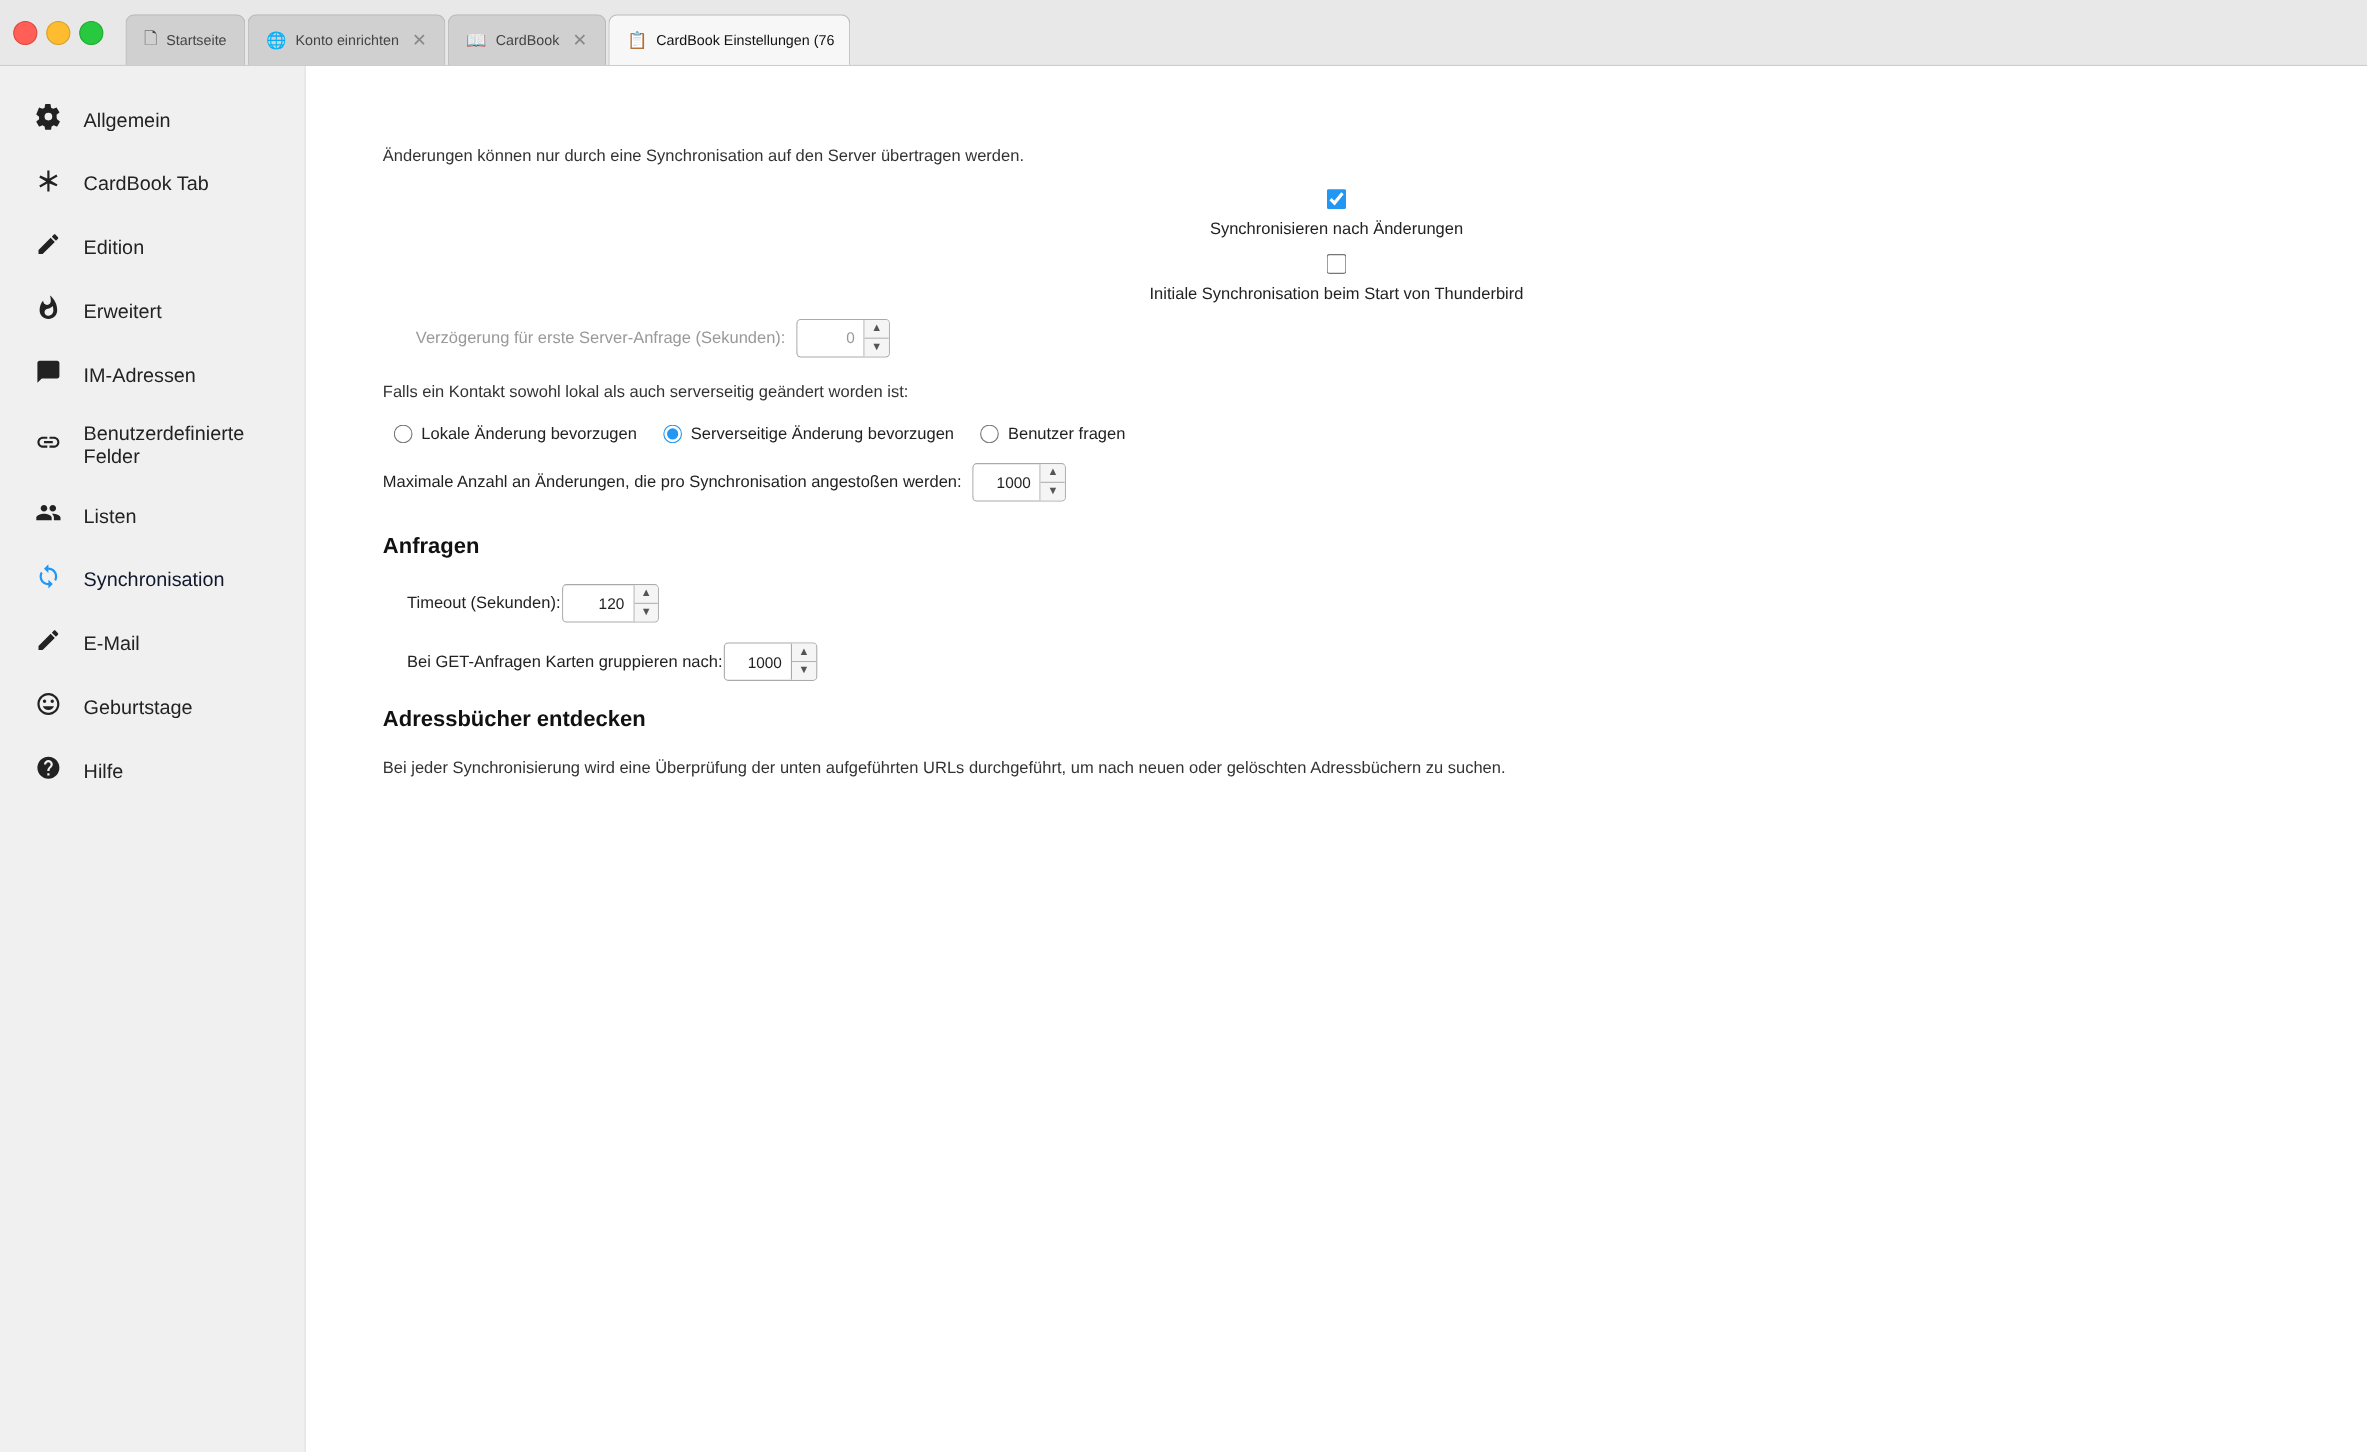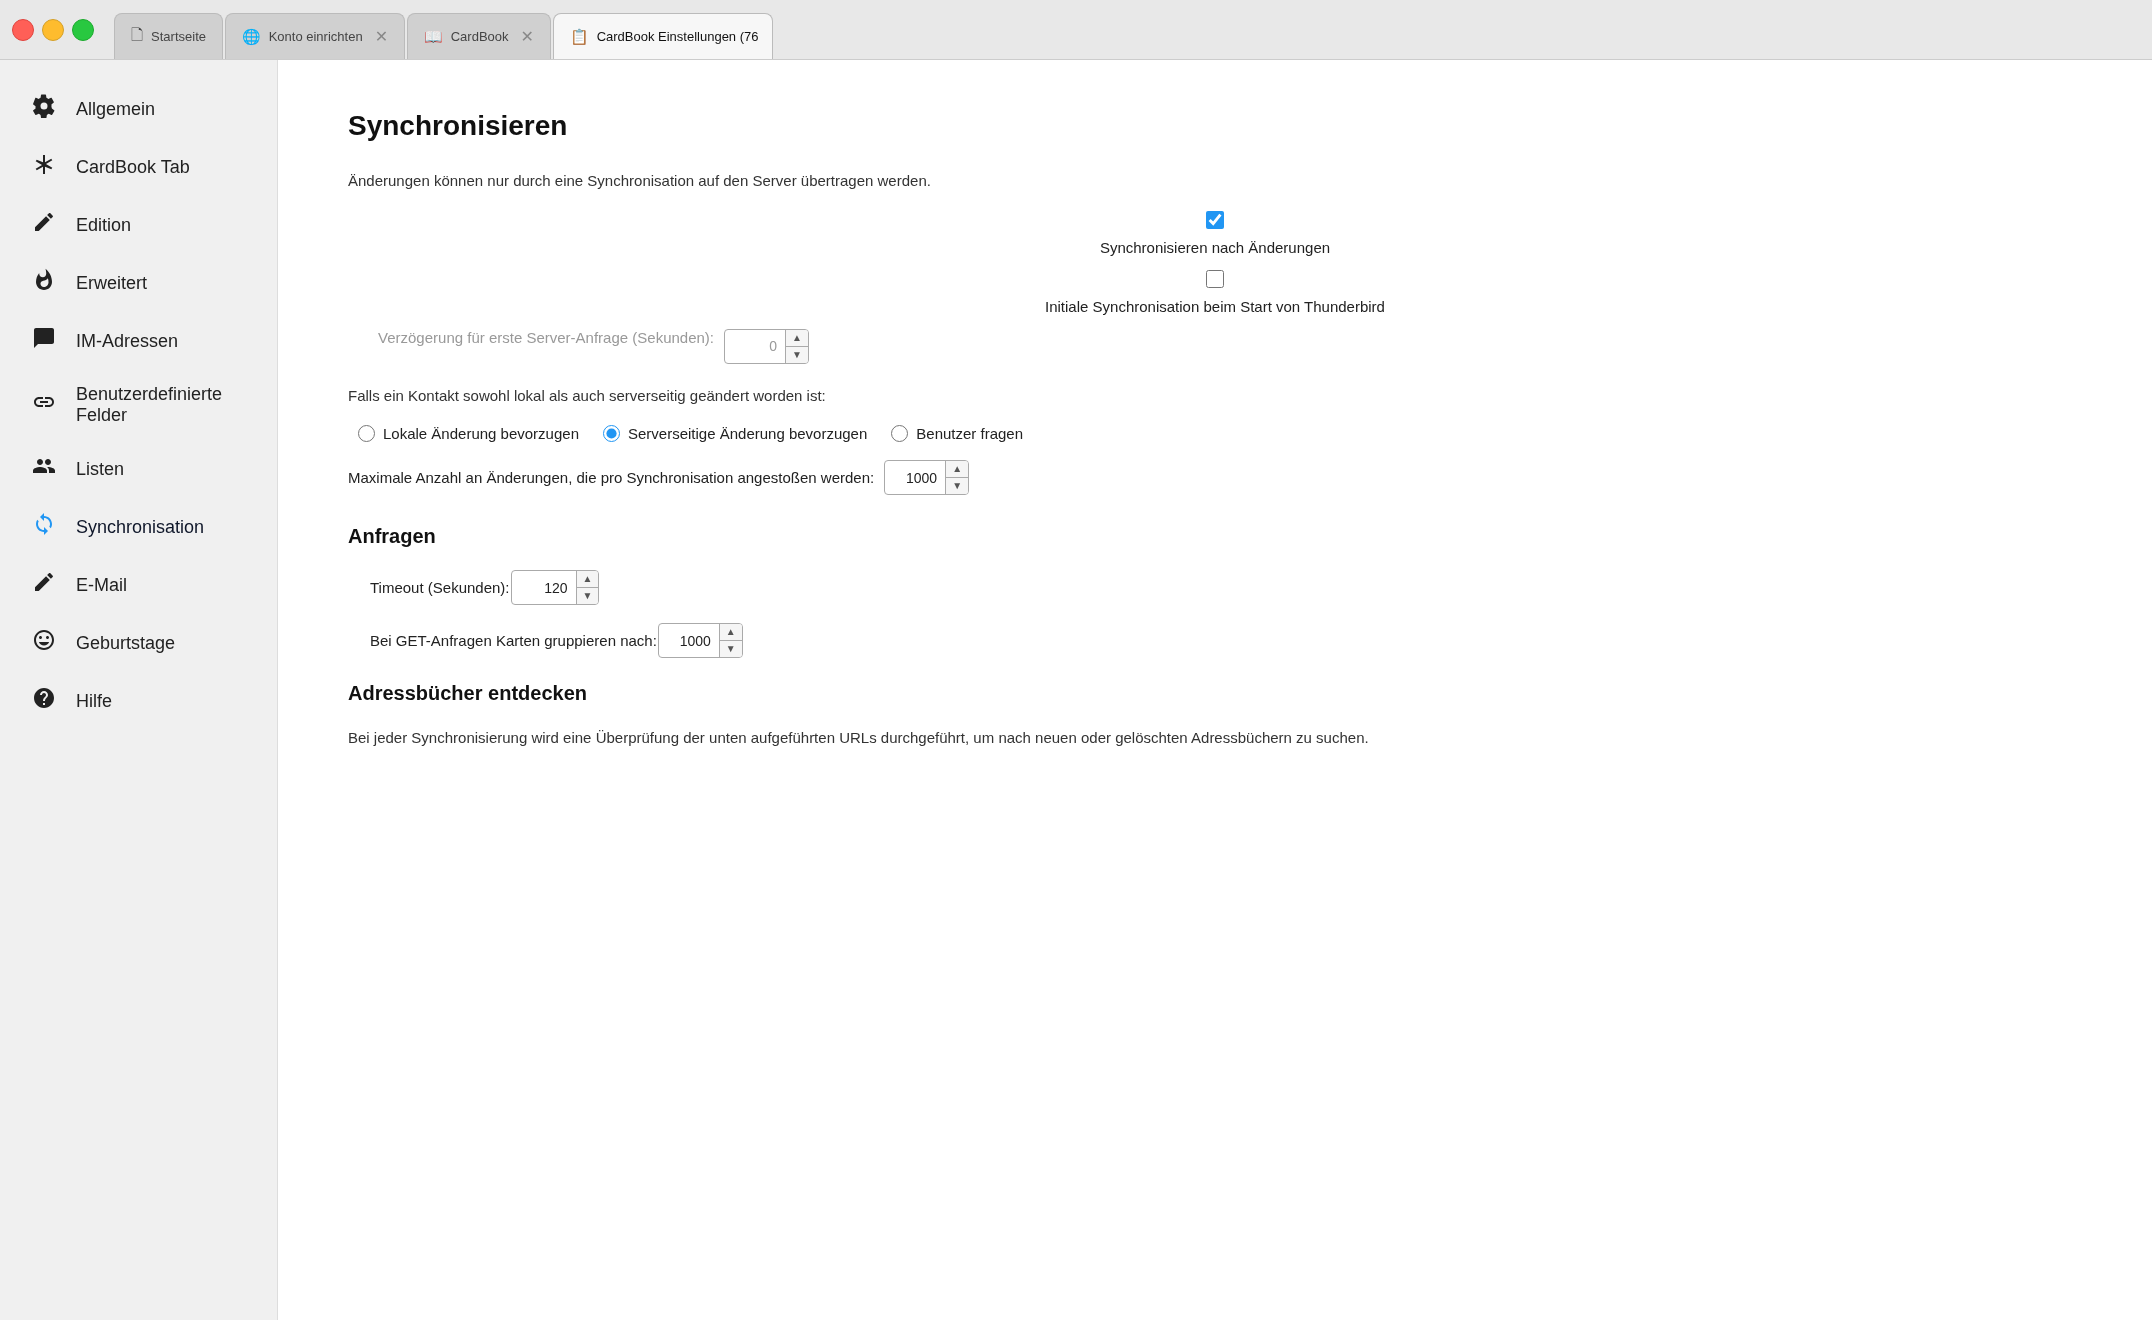--- a/index.html
+++ b/index.html
@@ -157,21 +157,21 @@
       cursor: pointer;
       accent-color: #2196F3;
     }
 
     .indent-row {
       margin-left: 30px;
       margin-bottom: 14px;
     }
     .input-row {
       display: flex;
-      align-items: flex-start;
+      align-items: center;
       gap: 10px;
       font-size: 15px;
       color: #999;
       margin-bottom: 20px;
     }
 
     .spinner-input {
       display: flex;
       align-items: center;
       border: 1px solid #aaa;
@@ -390,21 +390,20 @@
             <path d="M12 2C6.48 2 2 6.48 2 12s4.48 10 10 10 10-4.48 10-10S17.52 2 12 2zm1 17h-2v-2h2v2zm2.07-7.75l-.9.92C13.45 12.9 13 13.5 13 15h-2v-.5c0-1.1.45-2.1 1.17-2.83l1.24-1.26c.37-.36.59-.86.59-1.41 0-1.1-.9-2-2-2s-2 .9-2 2H8c0-2.21 1.79-4 4-4s4 1.79 4 4c0 .88-.36 1.68-.93 2.25z"></path>
           </svg>
       </span>
       <span class="label">Hilfe</span>
     </div>
 
   </div>
 
   <div class="content">
 
-    <h1 class="section-title">Synchronisieren</h1>
 
     <p class="description-text">Änderungen können nur durch eine Synchronisation auf den Server übertragen werden.</p>
 
     <div class="checkbox-row">
       <input type="checkbox" checked="" style="">
       <label>Synchronisieren nach Änderungen</label>
     </div>
 
     <div class="checkbox-row">
       <input type="checkbox" style="">

